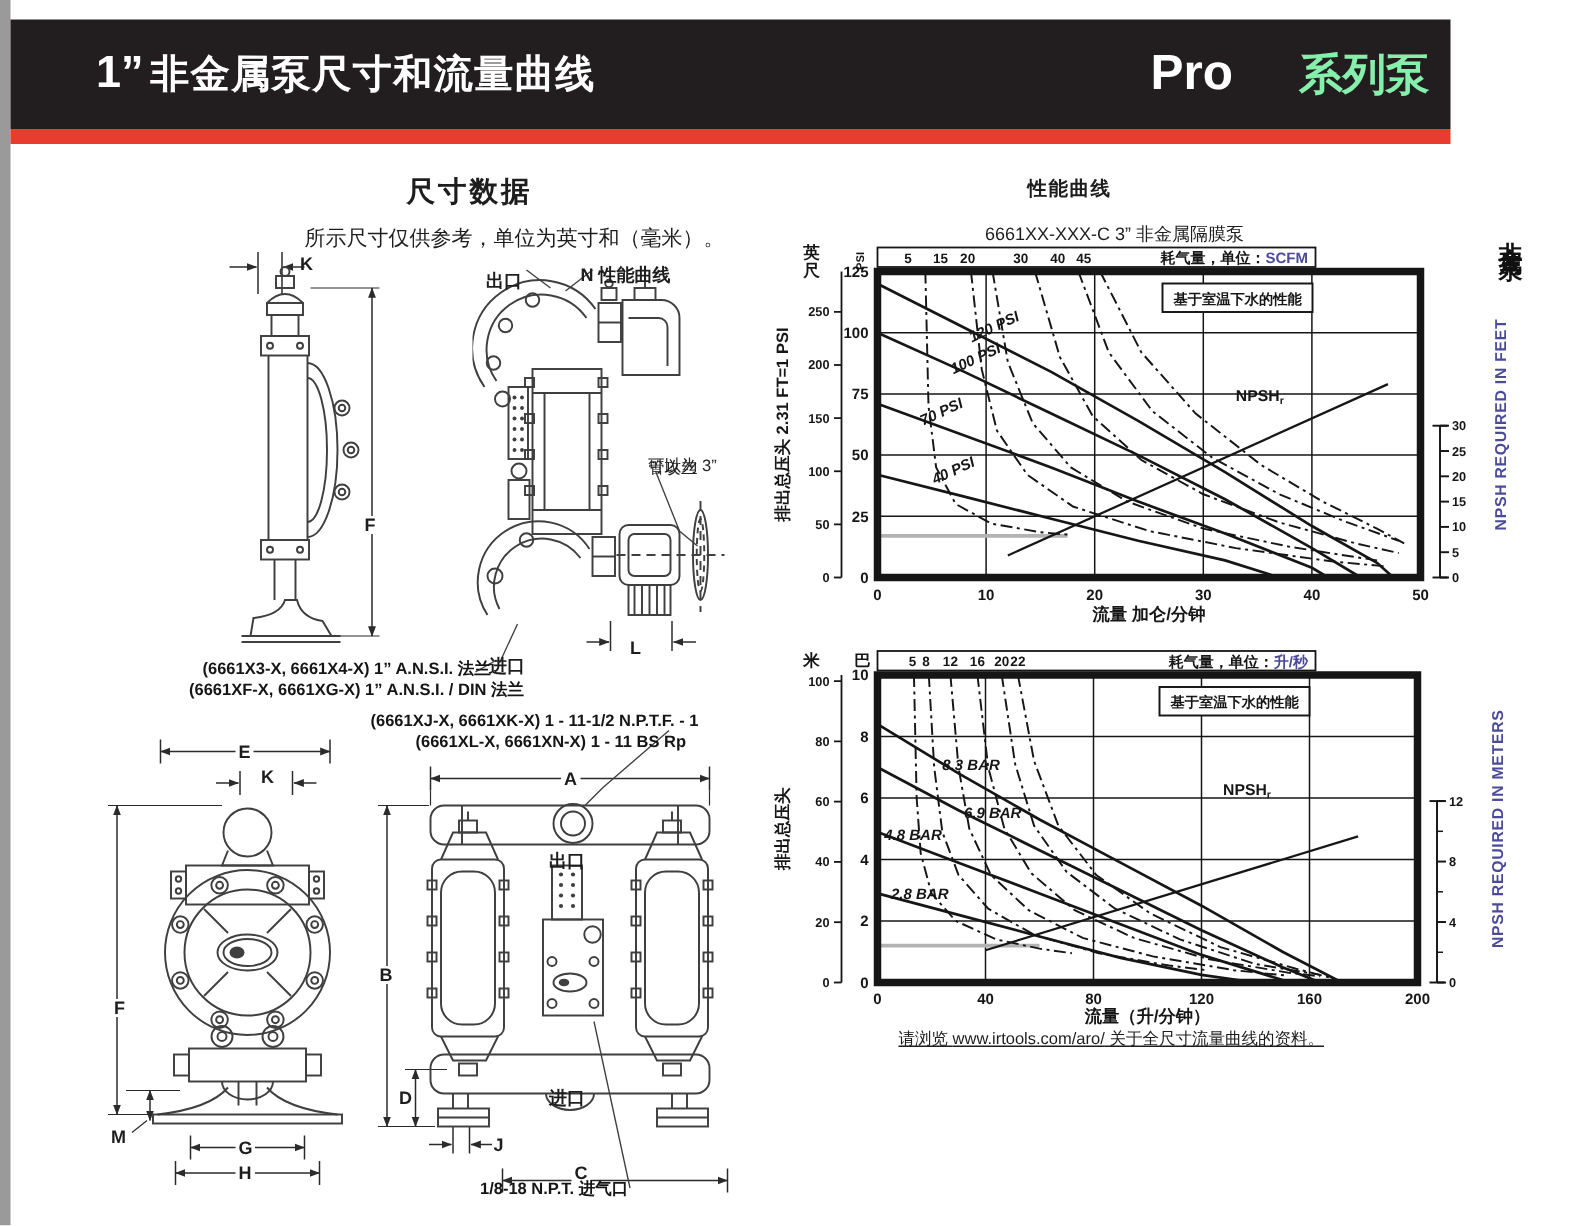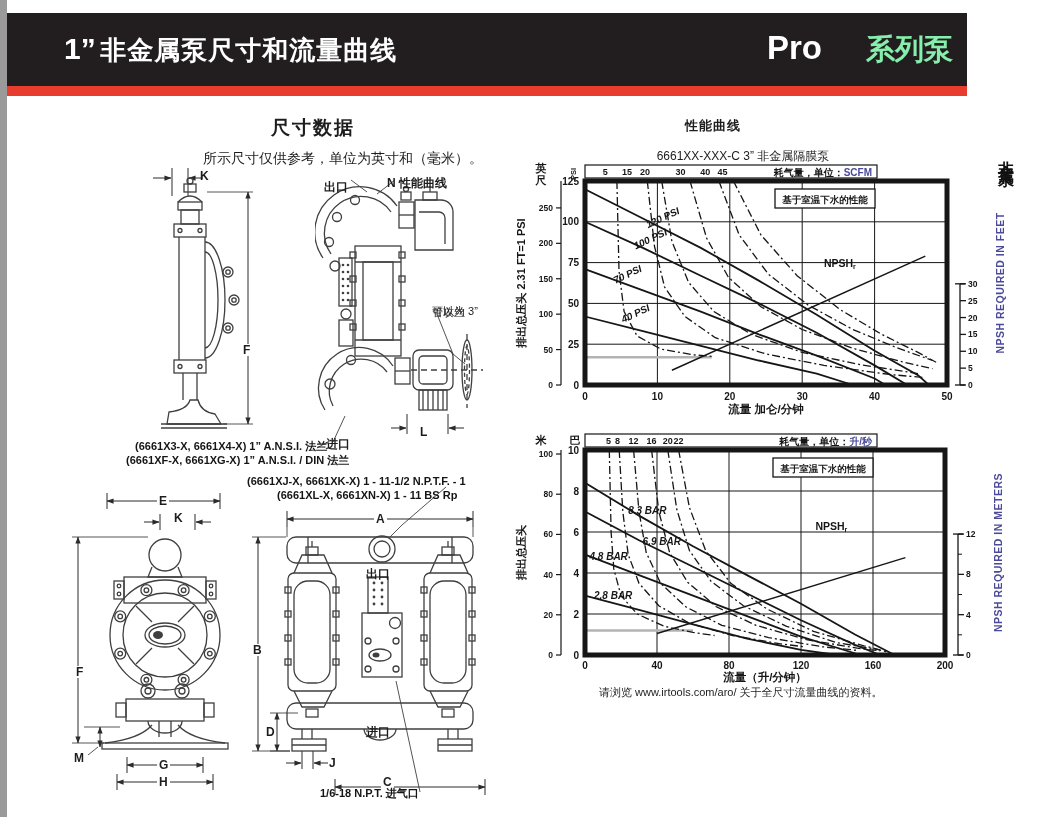--- a/index.html
+++ b/index.html
@@ -18,21 +18,21 @@
   #header-right{display:flex;align-items:baseline;}
   #header-right .pro{color:#fff;font-weight:bold;font-size:33px;}
   #header-right .ser{color:#86efac;font-weight:bold;font-size:29px;margin-left:44px;}
   #red-stripe{left:7px;top:86px;width:960px;height:10px;background:#e73c2e;}
   #side-tab{left:994px;top:148px;width:22px;height:130px;writing-mode:vertical-rl;text-orientation:upright;
       font-weight:bold;font-size:16px;letter-spacing:4px;color:#111;}
   #dim-title{left:258px;top:115px;width:110px;text-align:center;font-size:19px;font-weight:bold;letter-spacing:2px;}
   #dim-note{left:203px;top:150px;font-size:14px;}
   #curves-title{left:658px;top:117px;width:110px;text-align:center;font-size:13px;font-weight:bold;letter-spacing:1px;}
   #curves-subtitle{left:628px;top:148px;width:230px;text-align:center;font-size:12px;}
-  #footer-note{left:599px;top:685px;font-size:11px;}
+  #footer-note{left:599px;top:685px;font-size:11px;text-decoration:underline;}
   svg text{font-family:"Liberation Sans",sans-serif;}
   .ln{stroke:#3f3f3f;fill:none;stroke-width:1.3;}
   .lt{stroke:#3f3f3f;fill:none;stroke-width:0.9;}
   .dm{stroke:#2b2b2b;fill:none;stroke-width:1;}
   .dt{stroke:#2b2b2b;fill:none;stroke-width:0.8;}
   .fillc{fill:#3f3f3f;stroke:none;}
 </style>
 </head>
 <body>
 
@@ -383,21 +383,21 @@
 <span class="lbl" style="left:74px;top:752px;">M</span>
 <span class="lbl wbg" style="left:157px;top:759px;">G</span>
 <span class="lbl wbg" style="left:157px;top:776px;">H</span>
 <span class="lbl wbg" style="left:251px;top:644px;">B</span>
 <span class="lbl" style="left:266px;top:726px;">D</span>
 <span class="lbl wbg" style="left:374px;top:513px;">A</span>
 <span class="lbl" style="left:366px;top:568px;">出口</span>
 <span class="lbl" style="left:366px;top:726px;">进口</span>
 <span class="lbl" style="left:329px;top:757px;">J</span>
 <span class="lbl wbg" style="left:381px;top:776px;">C</span>
-<span class="bnote" style="left:320px;top:787px;">1/6-18 N.P.T. 进气口</span>
+<span class="bnote" style="left:320px;top:787px;">1/8-18 N.P.T. 进气口</span>
 
 <div id="chart-us" class="abs" style="left:505px;top:158px;width:548px;height:262px;">
   <svg width="548" height="262" viewBox="0 0 548 262">
       <rect x="80" y="23" width="362" height="204" fill="#fff"></rect>
       <line x1="152.4" y1="23" x2="152.4" y2="227" stroke="#161616" stroke-width="1"></line>
       <line x1="224.8" y1="23" x2="224.8" y2="227" stroke="#161616" stroke-width="1"></line>
       <line x1="297.2" y1="23" x2="297.2" y2="227" stroke="#161616" stroke-width="1"></line>
       <line x1="369.6" y1="23" x2="369.6" y2="227" stroke="#161616" stroke-width="1"></line>
       <line x1="80" y1="186.2" x2="442" y2="186.2" stroke="#161616" stroke-width="1"></line>
       <line x1="80" y1="145.39999999999998" x2="442" y2="145.39999999999998" stroke="#161616" stroke-width="1"></line>

